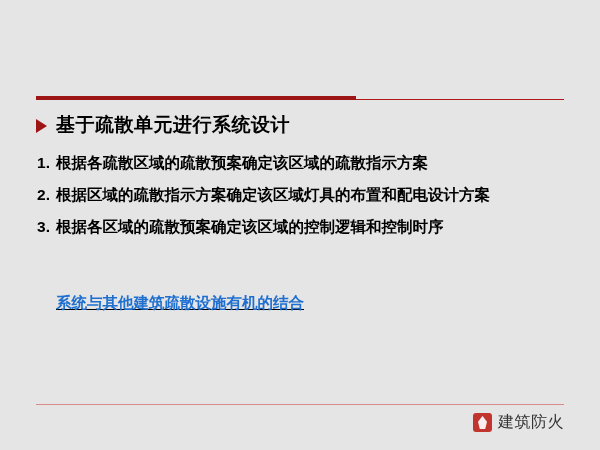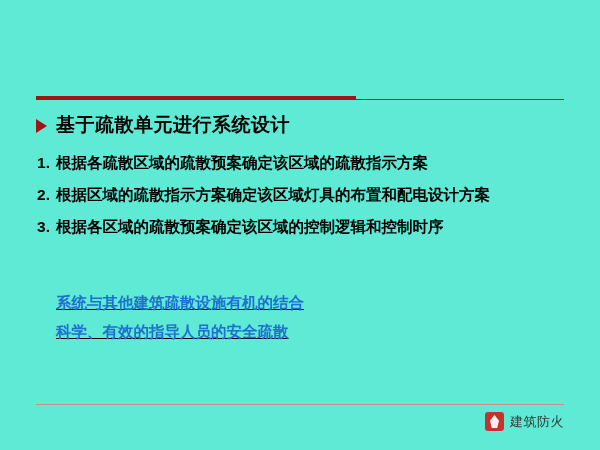--- a/index.html
+++ b/index.html
@@ -10,21 +10,21 @@
     width: 600px;
     height: 450px;
     background: #ffffff;
     font-family: "Liberation Sans", sans-serif;
     overflow: hidden;
   }
   .slide {
     position: relative;
     width: 600px;
     height: 450px;
-    background: #5eead4;
+    background: #e5e5e5;
     box-sizing: border-box;
   }
   
   .top-rule {
     position: absolute;
     left: 36px;
     top: 99px;
     width: 528px;
     height: 1px;
     background: #b01818;
@@ -128,21 +128,21 @@
     position: absolute;
     left: 5px;
     top: 3px;
     width: 9px;
     height: 13px;
     background: #ffffff;
     clip-path: polygon(50% 0%, 100% 45%, 80% 100%, 20% 100%, 0% 45%);
     opacity: 0.92;
   }
   .logo-text {
-    font-size: 13px;
+    font-size: 16px;
     color: #333333;
     letter-spacing: 0.5px;
   }
 </style>
 </head>
 <body>
 
 <div class="slide">
 
   <div class="top-rule"></div>
@@ -163,21 +163,20 @@
       <span class="list-text">根据区域的疏散指示方案确定该区域灯具的布置和配电设计方案</span>
     </div>
     <div class="list-item">
       <span class="list-num">3.</span>
       <span class="list-text">根据各区域的疏散预案确定该区域的控制逻辑和控制时序</span>
     </div>
   </div>
 
   <div class="sublines">
     <div class="subline">系统与其他建筑疏散设施有机的结合</div>
-    <div class="subline">科学、有效的指导人员的安全疏散</div>
   </div>
 
   <div class="bottom-rule"></div>
 
   <div class="footer-logo">
     <span class="logo-mark"></span>
     <span class="logo-text">建筑防火</span>
   </div>
 
 </div>

